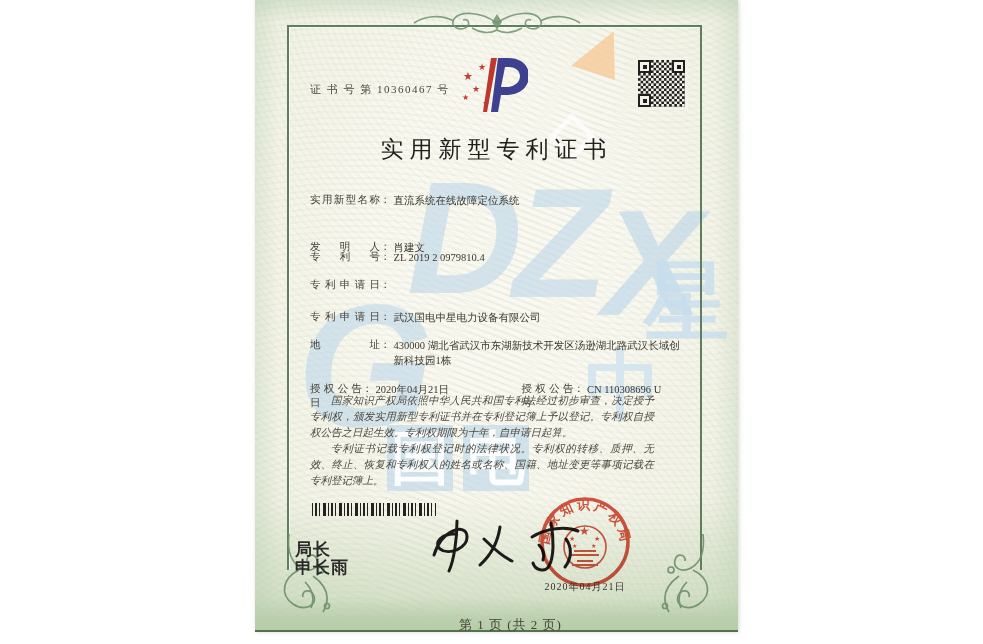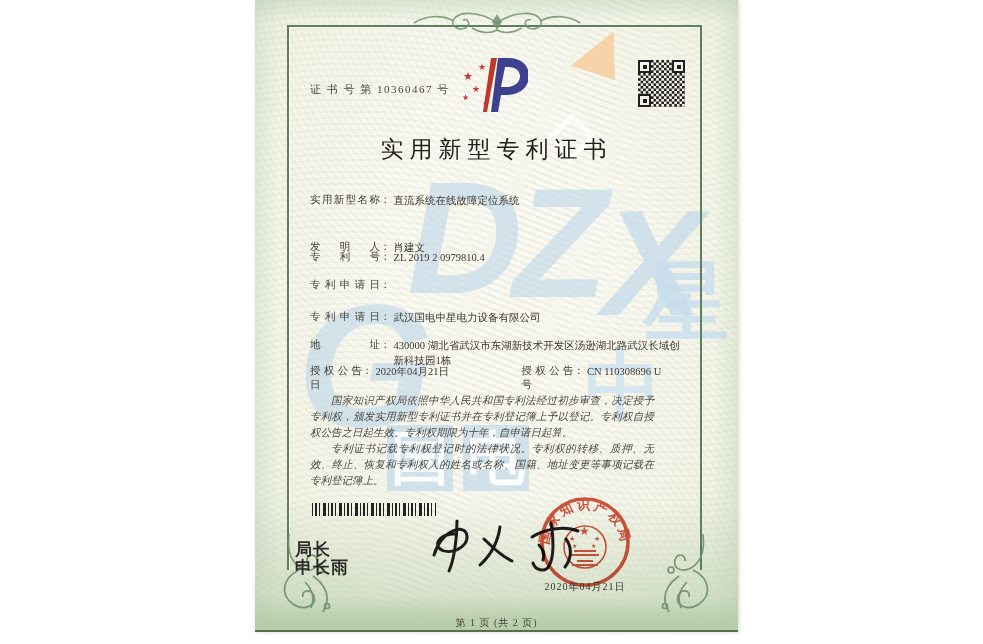--- a/index.html
+++ b/index.html
@@ -74,21 +74,21 @@
       #23221f 3px 5.5px, rgba(0,0,0,0) 5.5px 7px,
       #23221f 7px 8px, rgba(0,0,0,0) 8px 11.5px,
       #23221f 11.5px 14px, rgba(0,0,0,0) 14px 16px); }
 
   .signer { left:40px; top:541px; font-family:"Liberation Sans","DejaVu Sans",sans-serif;
             font-size:17px; font-weight:bold; color:#2b2a28; line-height:18px; letter-spacing:1px; }
   .signature { left:165px; top:515px; }
   .seal { left:283px; top:495px; opacity:.9; mix-blend-mode:multiply; }
   .seal-date { left:272px; top:580px; width:116px; text-align:center; font-size:10px;
                color:#35302a; letter-spacing:1px; z-index:6; }
-  .footer { left:0; top:616px; width:100%; text-align:center; font-size:10px;
+  .footer { left:14px; top:616px; width:100%; text-align:center; font-size:13px;
             color:#46423a; letter-spacing:1px; }
 </style>
 </head>
 <body>
 
 <div class="canvas">
   <div class="paper">
 
     <div class="texture"></div>
 
@@ -186,21 +186,21 @@
       <span class="flabel">专利申请日</span>
         <span class="fcolon">：</span>
       <span class="fvalue">武汉国电中星电力设备有限公司</span>
     </div>
     <div class="z frow" style="top:338px;">
       <span class="flabel">地址</span>
         <span class="fcolon">：</span>
       <span class="fvalue">430000 湖北省武汉市东湖新技术开发区汤逊湖北路武汉长域创新科技园1栋</span>
     </div>
 
-    <div class="z frow" style="top:364px;">
+    <div class="z frow" style="top:382px;">
       <span class="flabel" style="width:52px;">授权公告日</span>
         <span class="fcolon">：</span>
       <span class="fvalue" style="width:118px;">2020年04月21日</span>
       <span class="flabel" style="width:52px; margin-left:28px;">授权公告号</span>
         <span class="fcolon">：</span>
       <span class="fvalue" style="width:120px;">CN 110308696 U</span>
     </div>
 
     <div class="z paras">
       <p>国家知识产权局依照中华人民共和国专利法经过初步审查，决定授予专利权，颁发实用新型专利证书并在专利登记簿上予以登记。专利权自授权公告之日起生效。专利权期限为十年，自申请日起算。</p>

